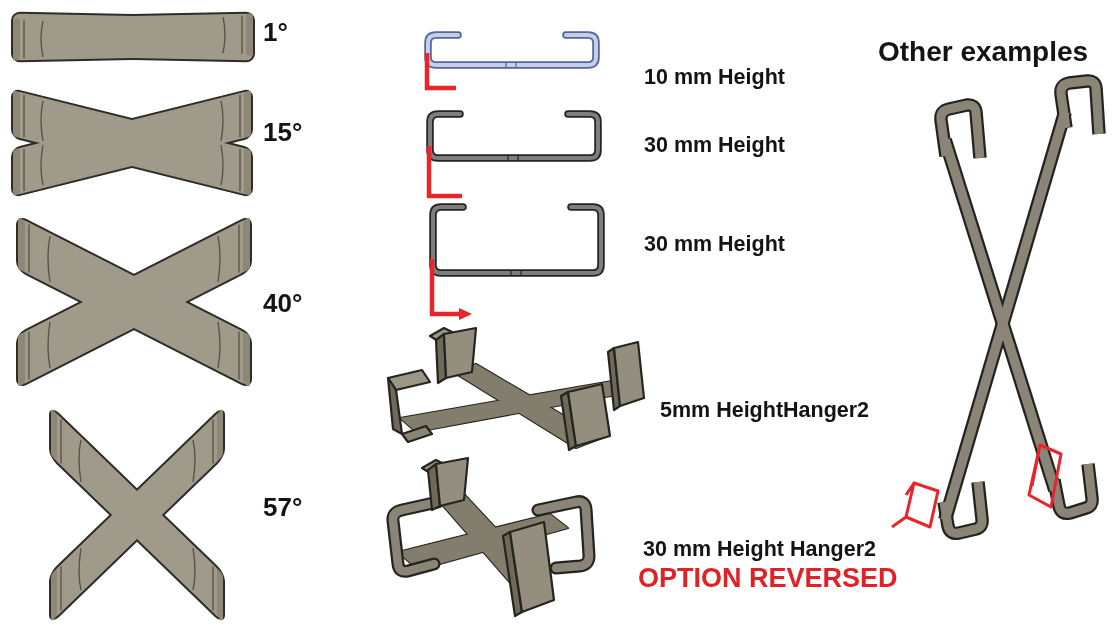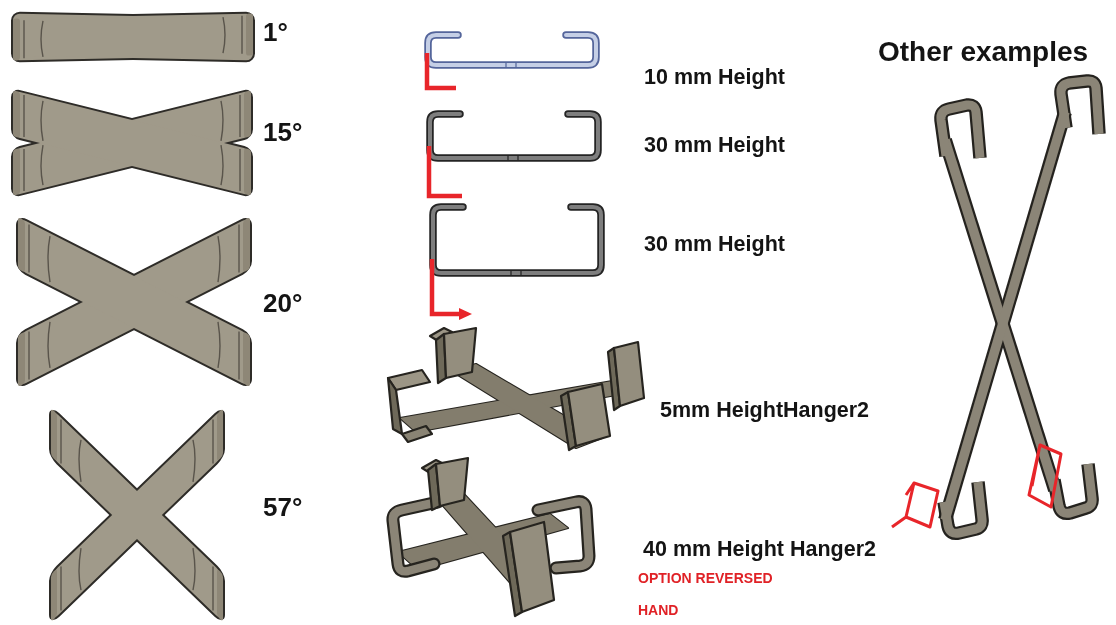--- a/index.html
+++ b/index.html
@@ -5,21 +5,21 @@
   html,body{margin:0;padding:0;}
   body{
     width:1116px;height:625px;position:relative;background:#ffffff;
     font-family:"Liberation Sans", sans-serif;overflow:hidden;
   }
   .abs{position:absolute;}
   .lbl{font-weight:bold;color:#141414;white-space:nowrap;}
   .lbl-angle{font-size:26px;}
   .lbl-mid{font-size:21.5px;margin-top:20px;}
   .lbl-title{font-size:28px;}
-  .lbl-red{font-weight:bold;color:#e02126;font-size:14px;line-height:32px;white-space:nowrap;}
+  .lbl-red{font-weight:bold;color:#e02126;font-size:27px;line-height:32px;white-space:nowrap;}
   svg{display:block;}
 </style>
 </head>
 <body>
 
 <svg class="abs" style="left:8px;top:8px" width="250" height="58" viewBox="0 0 250 58">
   <g stroke="#2e2c28" stroke-width="4" fill="#a09a8a">
     <g transform="translate(125,29) skewY(-1.2)">
         <rect x="-120" y="-21" width="240" height="42" rx="7" vector-effect="non-scaling-stroke"></rect>
       </g>
@@ -115,21 +115,21 @@
     <g transform="translate(124,92) skewY(27)">
       <rect x="-116" y="-26" width="7" height="52" rx="3" fill="#8e8777" stroke="none"></rect>
       <rect x="109" y="-26" width="7" height="52" rx="3" fill="#8e8777" stroke="none"></rect>
       <line x1="-105" y1="-24" x2="-105" y2="24" vector-effect="non-scaling-stroke"></line>
       <line x1="105" y1="-24" x2="105" y2="24" vector-effect="non-scaling-stroke"></line>
       <path d="M -84,-23 Q -88,0 -84,23" vector-effect="non-scaling-stroke"></path>
       <path d="M 84,-23 Q 88,0 84,23" vector-effect="non-scaling-stroke"></path>
     </g>
   </g>
 </svg>
-<div class="abs lbl lbl-angle" style="left:263px;top:288px">20°</div>
+<div class="abs lbl lbl-angle" style="left:263px;top:288px">40°</div>
 
 <svg class="abs" style="left:42px;top:400px" width="190" height="230" viewBox="0 0 190 230">
   <g stroke="#2e2c28" stroke-width="4" fill="#a09a8a">
     <g transform="translate(95,115) skewY(-44)">
         <rect x="-86" y="-24" width="172" height="48" rx="7" vector-effect="non-scaling-stroke"></rect>
       </g>
     <g transform="translate(95,115) skewY(44)">
         <rect x="-86" y="-24" width="172" height="48" rx="7" vector-effect="non-scaling-stroke"></rect>
       </g>
   </g>
@@ -235,24 +235,23 @@
   <g stroke="#26241f" stroke-width="2.2" stroke-linejoin="round">
 
     <polygon points="40,16 54,8 62,12 48,21" fill="#9c9686"></polygon>
     <polygon points="46,18 54,12 58,54 50,58" fill="#6e6959"></polygon>
     <polygon points="54,12 86,6 82,48 58,54" fill="#948e7e"></polygon>
 
     <polygon points="121,84 128,80 140,160 133,164" fill="#6e6959"></polygon>
     <polygon points="128,80 162,70 172,148 140,160" fill="#948e7e"></polygon>
   </g>
 </svg>
-<div class="abs lbl lbl-mid" style="left:643px;top:517px">40 mm Height Hanger2</div>
+<div class="abs lbl lbl-mid" style="left:643px;top:517px">30 mm Height Hanger2</div>
 <div class="abs lbl-red" style="left:638px;top:562px">
   <div>OPTION REVERSED</div>
-  <div>HAND</div>
 </div>
 
 <div class="abs lbl lbl-title" style="left:878px;top:36px">Other examples</div>
 
 <svg class="abs" style="left:880px;top:68px" width="236" height="514" viewBox="0 0 236 514">
 
   <g fill="none" stroke="#24221e" stroke-linecap="butt" stroke-linejoin="round">
     <path d="M65,72 L175,422" stroke-width="14"></path>
     <path d="M185,44 L65,452" stroke-width="14"></path>
     <path d="M66,88 L61,52 Q60,43 69,41 L87,37 Q95,36 96,44 L100,90" stroke-width="13.5"></path>

